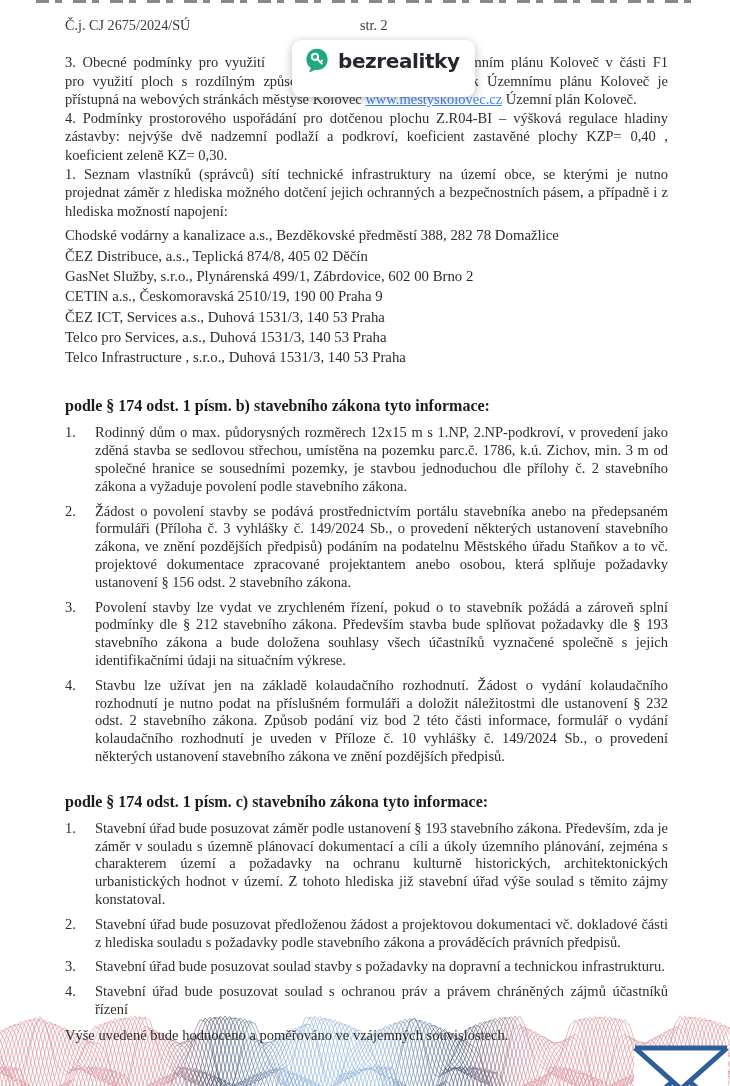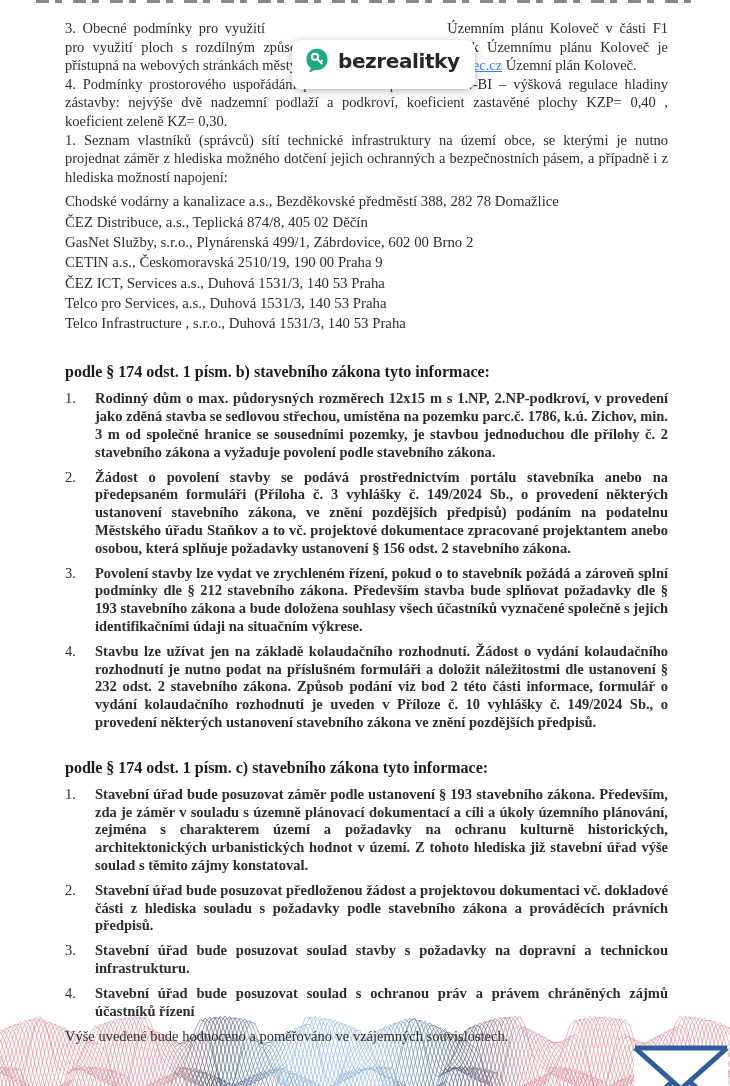--- a/index.html
+++ b/index.html
@@ -28,21 +28,21 @@
   .header-row{
     display:flex;align-items:baseline;
     margin-top:17px;font-size:14.2px;color:#3a3937;
   }
   .ref-no{width:295px;}
   .page-no{margin-left:0;}
   
   .brand-badge{
     position:absolute;left:292px;top:40px;height:41px;
     display:flex;align-items:center;gap:9px;
-    background:#ffffff;border-radius:9px;padding:0 15px 8px 13px;
+    background:#ffffff;border-radius:9px;padding:0 15px 16px 13px;
     box-shadow:0 2px 10px rgba(70,70,70,.38);
     z-index:6;
     font-family:"DejaVu Sans", sans-serif;
     font-weight:bold;font-size:20px;letter-spacing:-0.4px;
   }
   .brand-badge .brand-text{color:#26262e;}
   .para{
     font-size:14.5px;line-height:18.6px;text-align:justify;margin:0;
   }
   .p3-line1{
@@ -54,21 +54,21 @@
   .companies{margin-top:5px;font-size:14.8px;line-height:20.3px;}
   .company-row{white-space:nowrap;}
   .section-heading{
     font-size:16px;font-weight:bold;color:#1d1c1b;
     margin:30px 0 9px 0;
   }
   .section-heading.second{margin-top:27px;}
   .olist{margin:0;}
   .li{display:flex;margin-bottom:7px;font-size:14.5px;line-height:17.8px;}
   .li .num{width:30px;flex:none;}
-  .li .txt{flex:1;text-align:justify;font-weight:bold;}
+  .li .txt{flex:1;text-align:justify;}
   .closing{
     font-size:14.5px;line-height:18px;margin-top:4px;
   }
   
   .guilloche-wrap{
     position:absolute;left:0;bottom:0;width:730px;height:80px;z-index:1;
   }
   .envelope{
     position:absolute;left:632px;top:1043px;width:98px;height:43px;
     z-index:4;overflow:visible;
@@ -78,20 +78,24 @@
 <body>
 
 <div class="page">
 
   <div class="top-fragment">
     <div class="dashes"></div>
   </div>
 
   <div class="content">
 
+    <div class="header-row">
+      <span class="ref-no">Č.j. CJ 2675/2024/SÚ</span>
+      <span class="page-no">str. 2</span>
+    </div>
 
     <div class="p3-line1">
       <span>3.  Obecné podmínky pro využití</span>
       <span class="gap"></span>
       <span>Územním plánu Koloveč v části F1</span>
     </div>
     <p class="para"><span>pro využití ploch s rozdílným způsobem využití. Dokumentace k Územnímu plánu Koloveč je přístupná na webových stránkách městyse Koloveč </span><span class="doc-link">www.mestyskolovec.cz</span><span> Územní plán Koloveč.</span></p>
 
     <p class="para">4. Podmínky prostorového uspořádání pro dotčenou plochu Z.R04-BI – výšková regulace hladiny zástavby: nejvýše dvě nadzemní podlaží a podkroví, koeficient zastavěné plochy KZP= 0,40 , koeficient zeleně KZ= 0,30.</p>
     <p class="para">1. Seznam vlastníků (správců) sítí technické infrastruktury na území obce, se kterými je nutno projednat záměr z hlediska možného dotčení jejich ochranných a bezpečnostních pásem, a případně i z hlediska možností napojení:</p>

